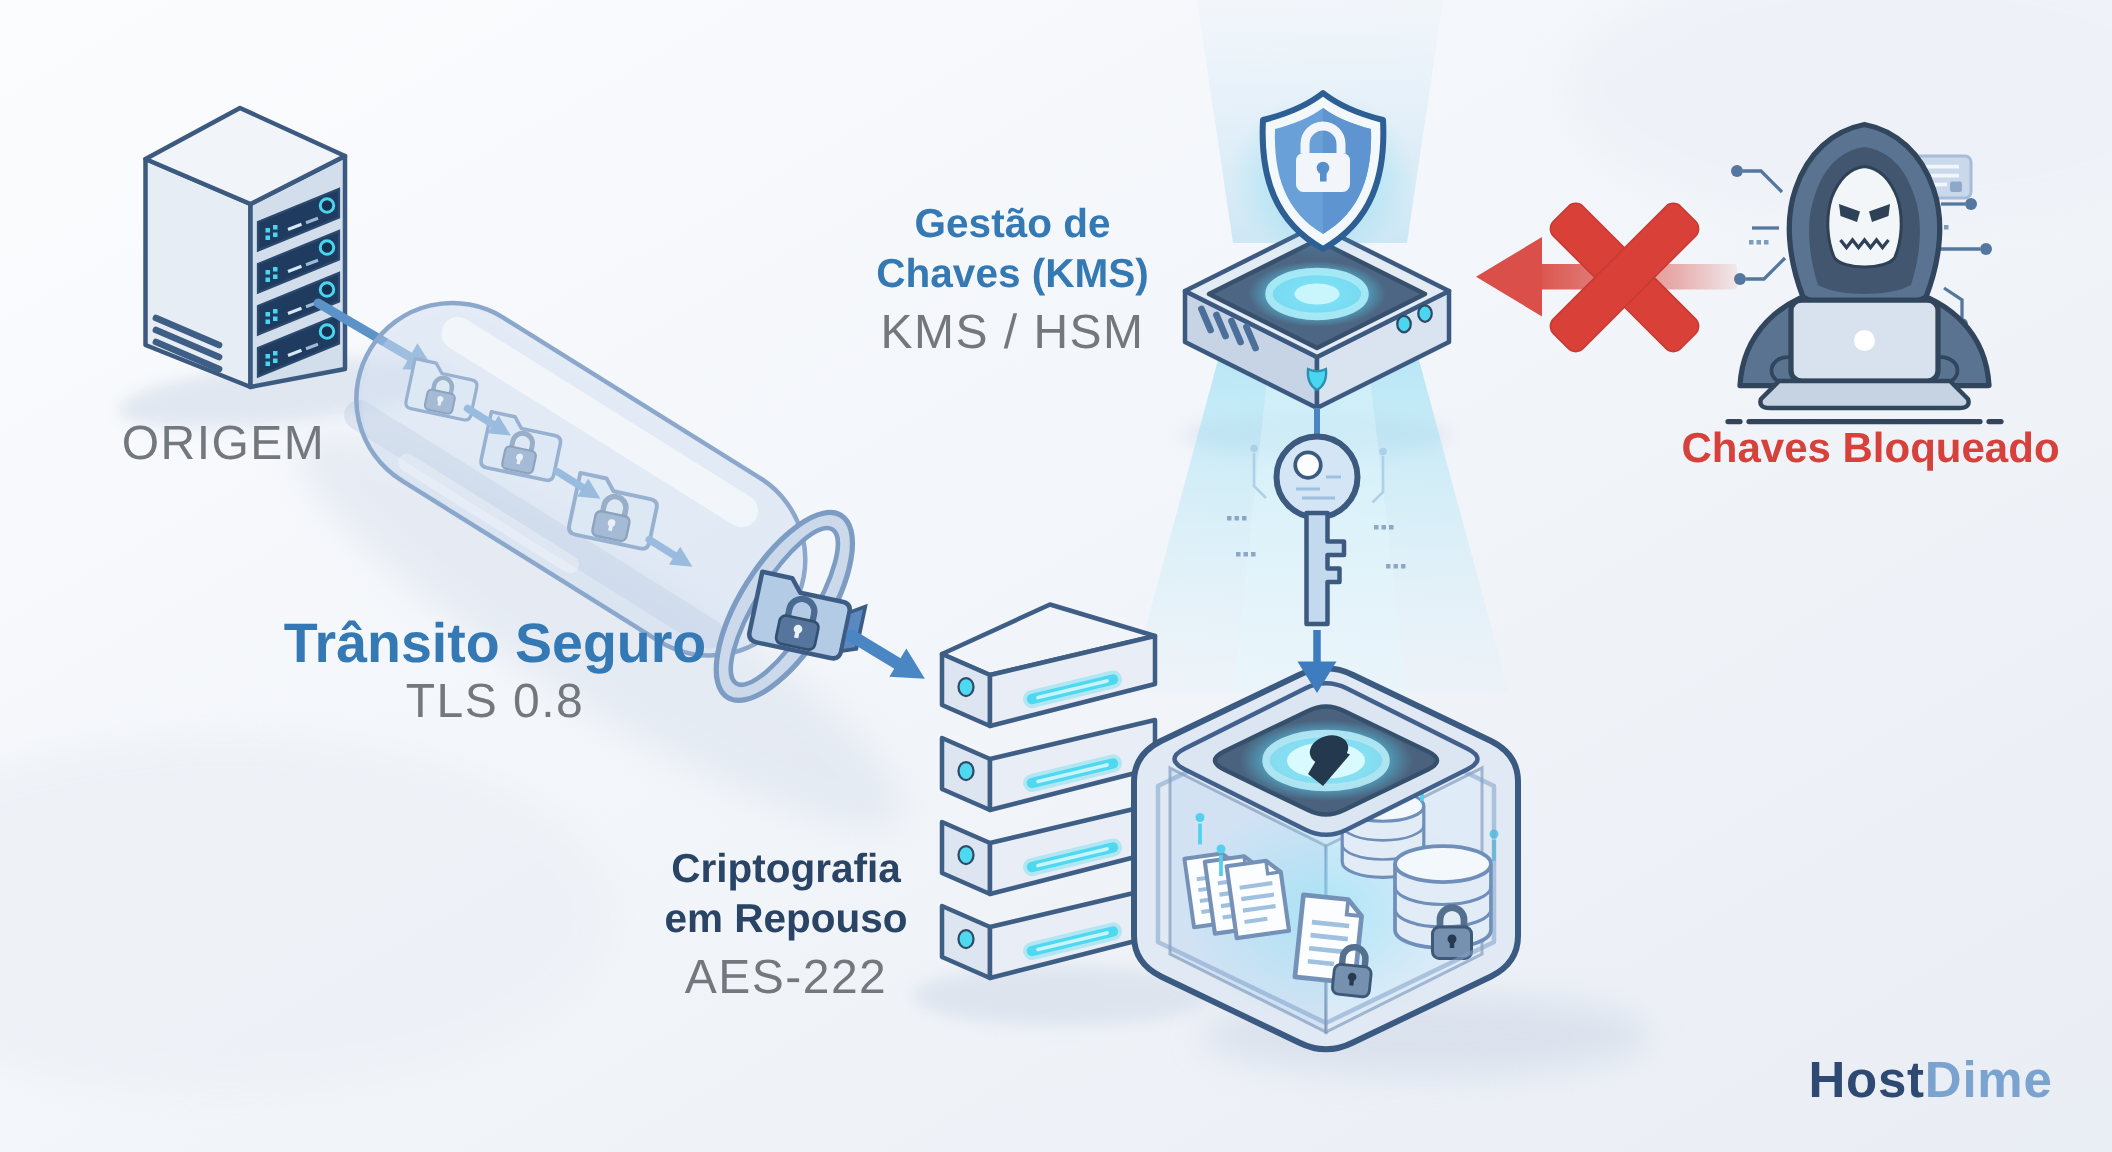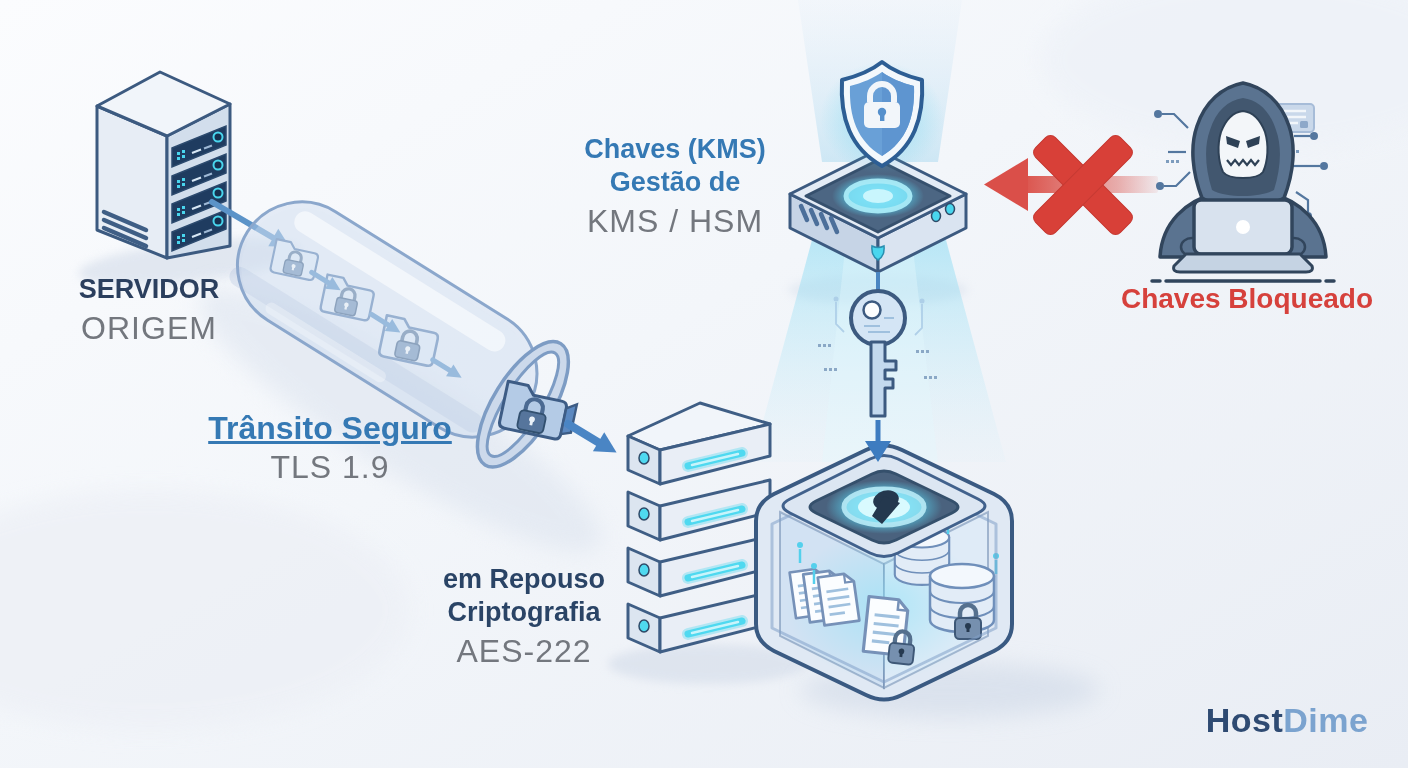--- a/index.html
+++ b/index.html
@@ -12,21 +12,21 @@
   .label{position:absolute;text-align:center;transform:translateX(-50%);line-height:1.12;white-space:nowrap;}
   .label .title{font-weight:700;font-size:27px;line-height:33px;}
   .label .subtitle{font-weight:400;font-size:32px;color:#73777e;letter-spacing:1px;margin-top:5px;}
   .navy{color:#2b3f5e;}
   .navy2{color:#2a4466;}
   .blue{color:#3579b4;}
   .red{color:#d6413c;font-size:28px !important;}
   .spaced{letter-spacing:3px;}
   .server-label{left:149px;top:273px;}
   .transit-label{left:330px;top:412px;}
-  .transit-label .title{font-size:32px;text-decoration:underline;}
+  .transit-label .title{font-size:37px;}
   .kms-label{left:675px;top:133px;}
   .rest-label{left:524px;top:563px;}
   .blocked-label{left:1247px;top:282px;}
   .brand{position:absolute;left:1287px;top:701px;transform:translateX(-50%);
     font-size:34px;font-weight:700;letter-spacing:.5px;white-space:nowrap;}
   .brand-a{color:#2e4a72;}
   .brand-b{color:#7ba3cf;}
 </style>
 </head>
 <body>
@@ -363,38 +363,37 @@
       <g stroke="#31455c" stroke-width="3.5" stroke-linecap="round">
         <line x1="1152" y1="281" x2="1160" y2="281"></line>
         <line x1="1166" y1="281" x2="1320" y2="281"></line>
         <line x1="1326" y1="281" x2="1334" y2="281"></line>
       </g>
     </g>
   </g>
 </svg>
 
 <div class="label server-label">
-  <div class="title navy">SERVIDOR</div>
   <div class="subtitle spaced">ORIGEM</div>
 </div>
 
 <div class="label transit-label">
   <div class="title blue">Trânsito Seguro</div>
-  <div class="subtitle">TLS 1.9</div>
+  <div class="subtitle">TLS 0.8</div>
 </div>
 
 <div class="label kms-label">
+  <div class="title blue">Gestão de</div>
   <div class="title blue">Chaves (KMS)</div>
-  <div class="title blue">Gestão de</div>
   <div class="subtitle">KMS / HSM</div>
 </div>
 
 <div class="label rest-label">
+  <div class="title navy2">Criptografia</div>
   <div class="title navy2">em Repouso</div>
-  <div class="title navy2">Criptografia</div>
   <div class="subtitle">AES-222</div>
 </div>
 
 <div class="label blocked-label">
   <div class="title red">Chaves Bloqueado</div>
 </div>
 
 <div class="brand"><span class="brand-a">Host</span><span class="brand-b">Dime</span></div>
 
 </div>

